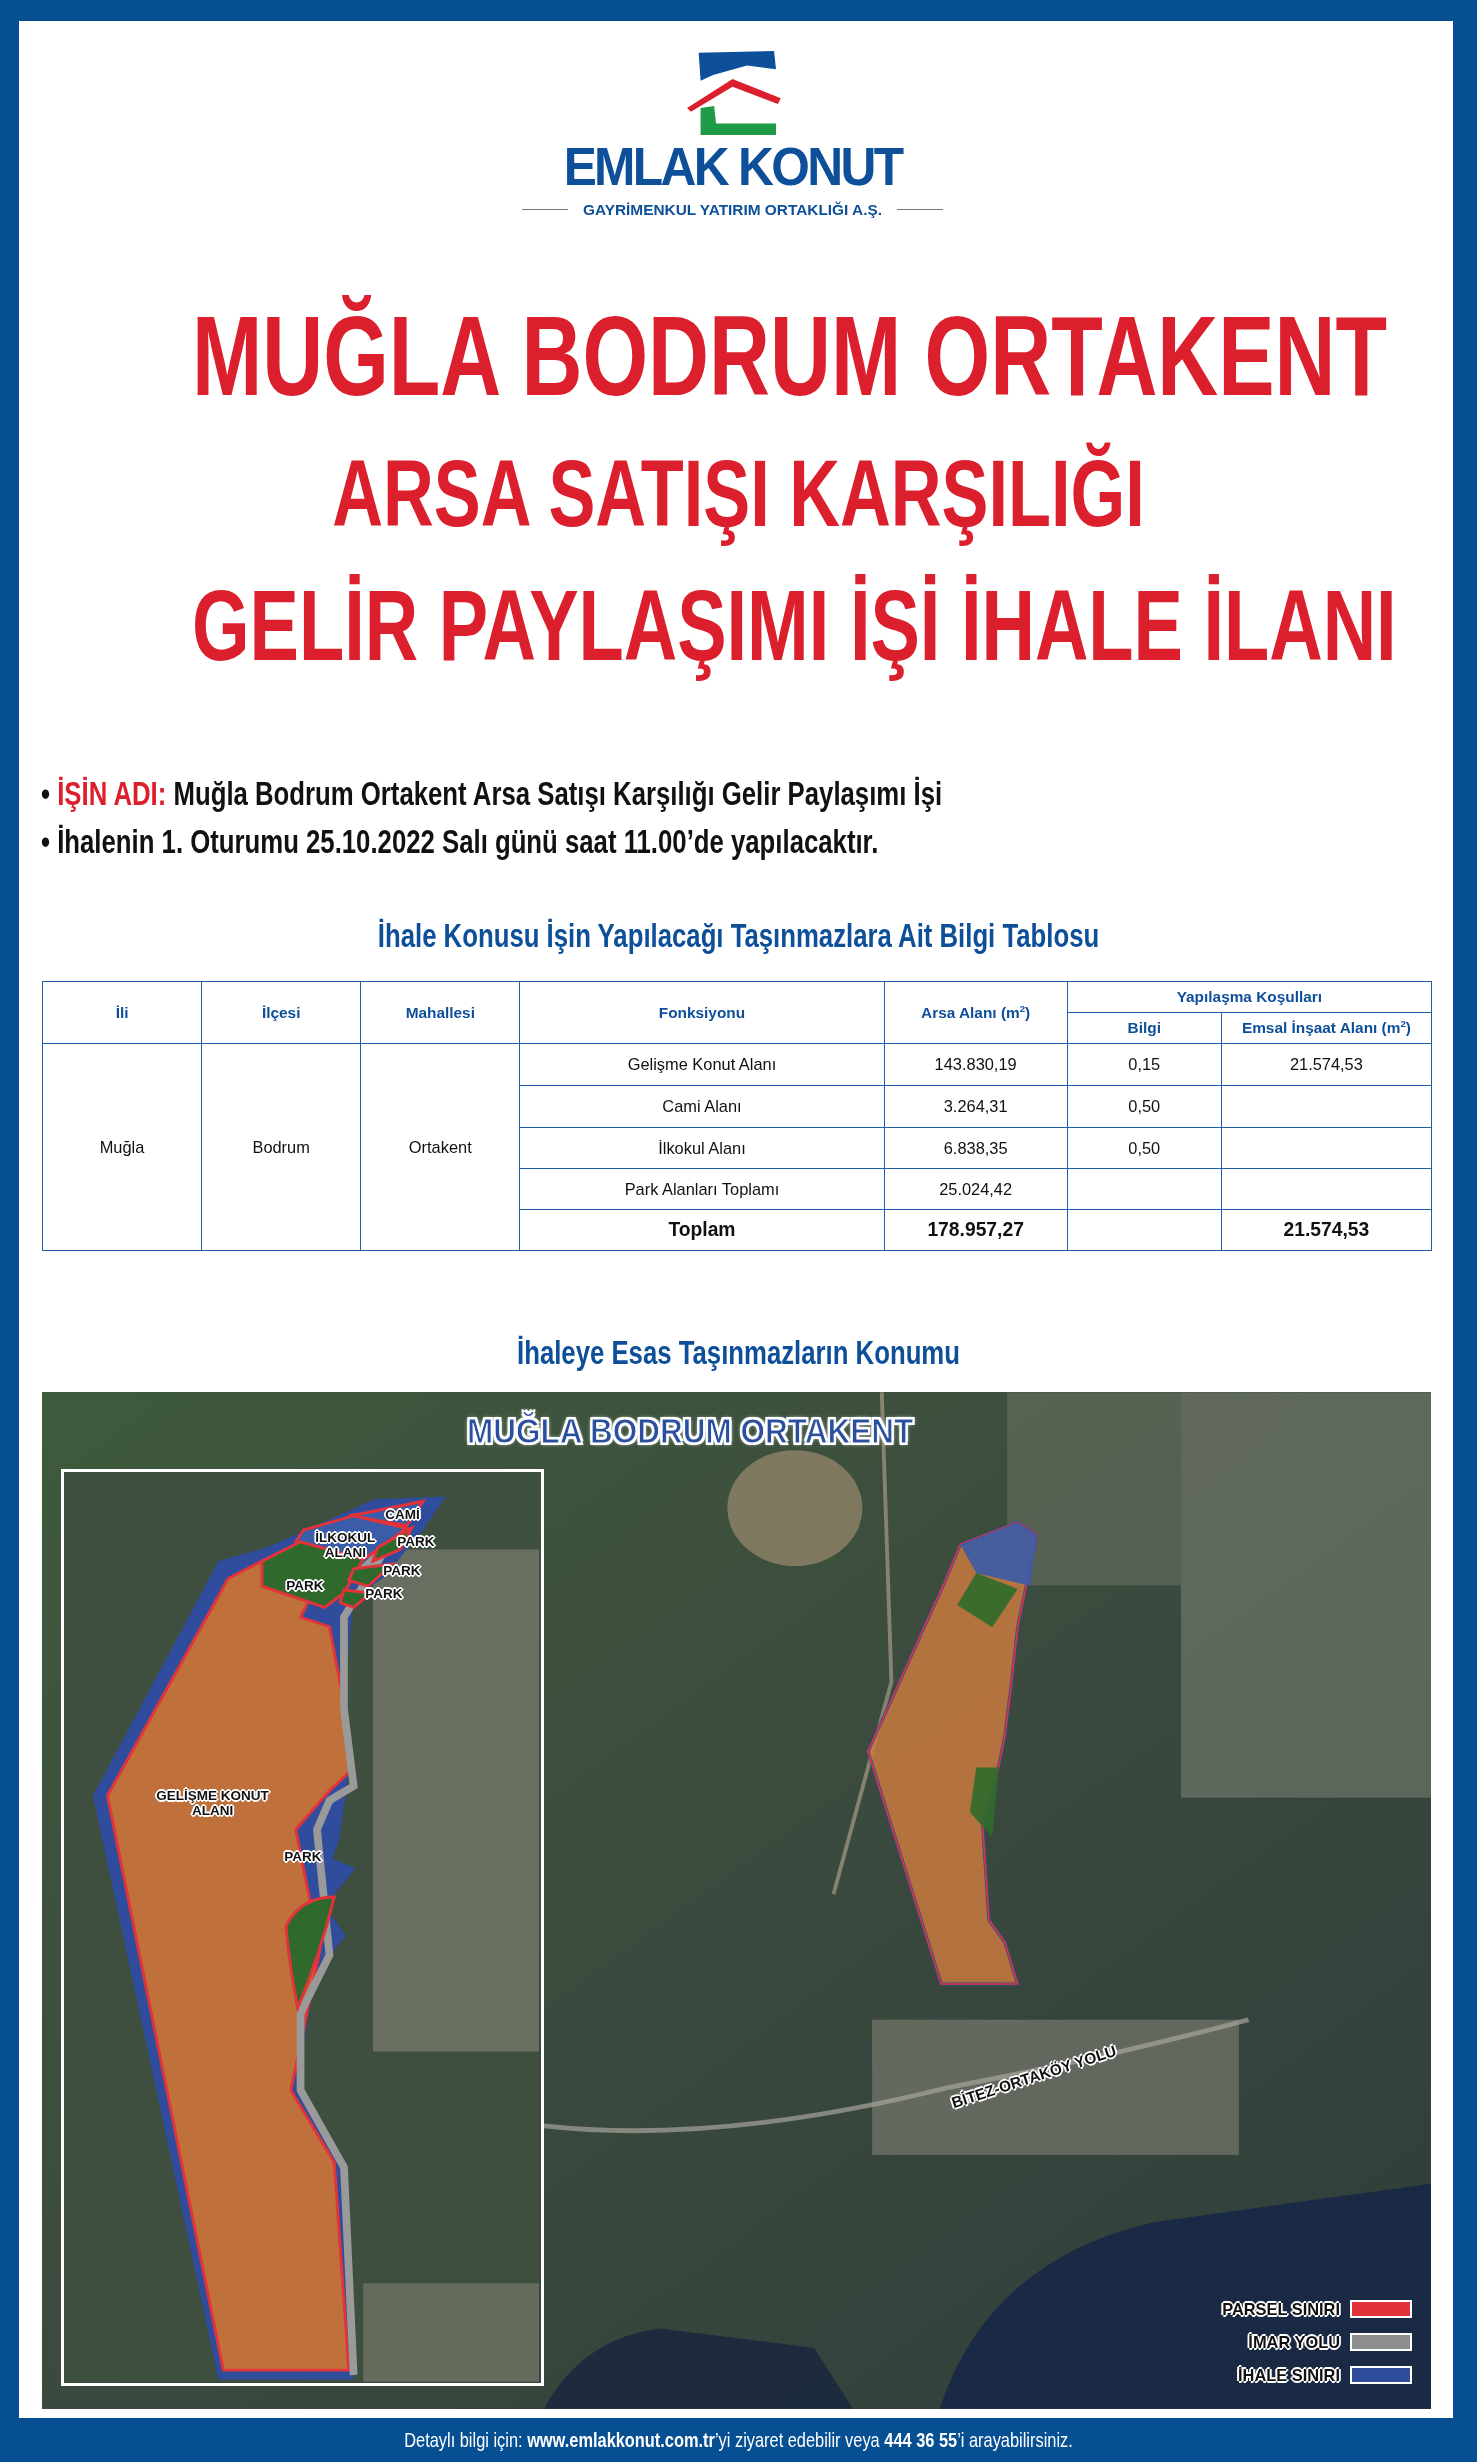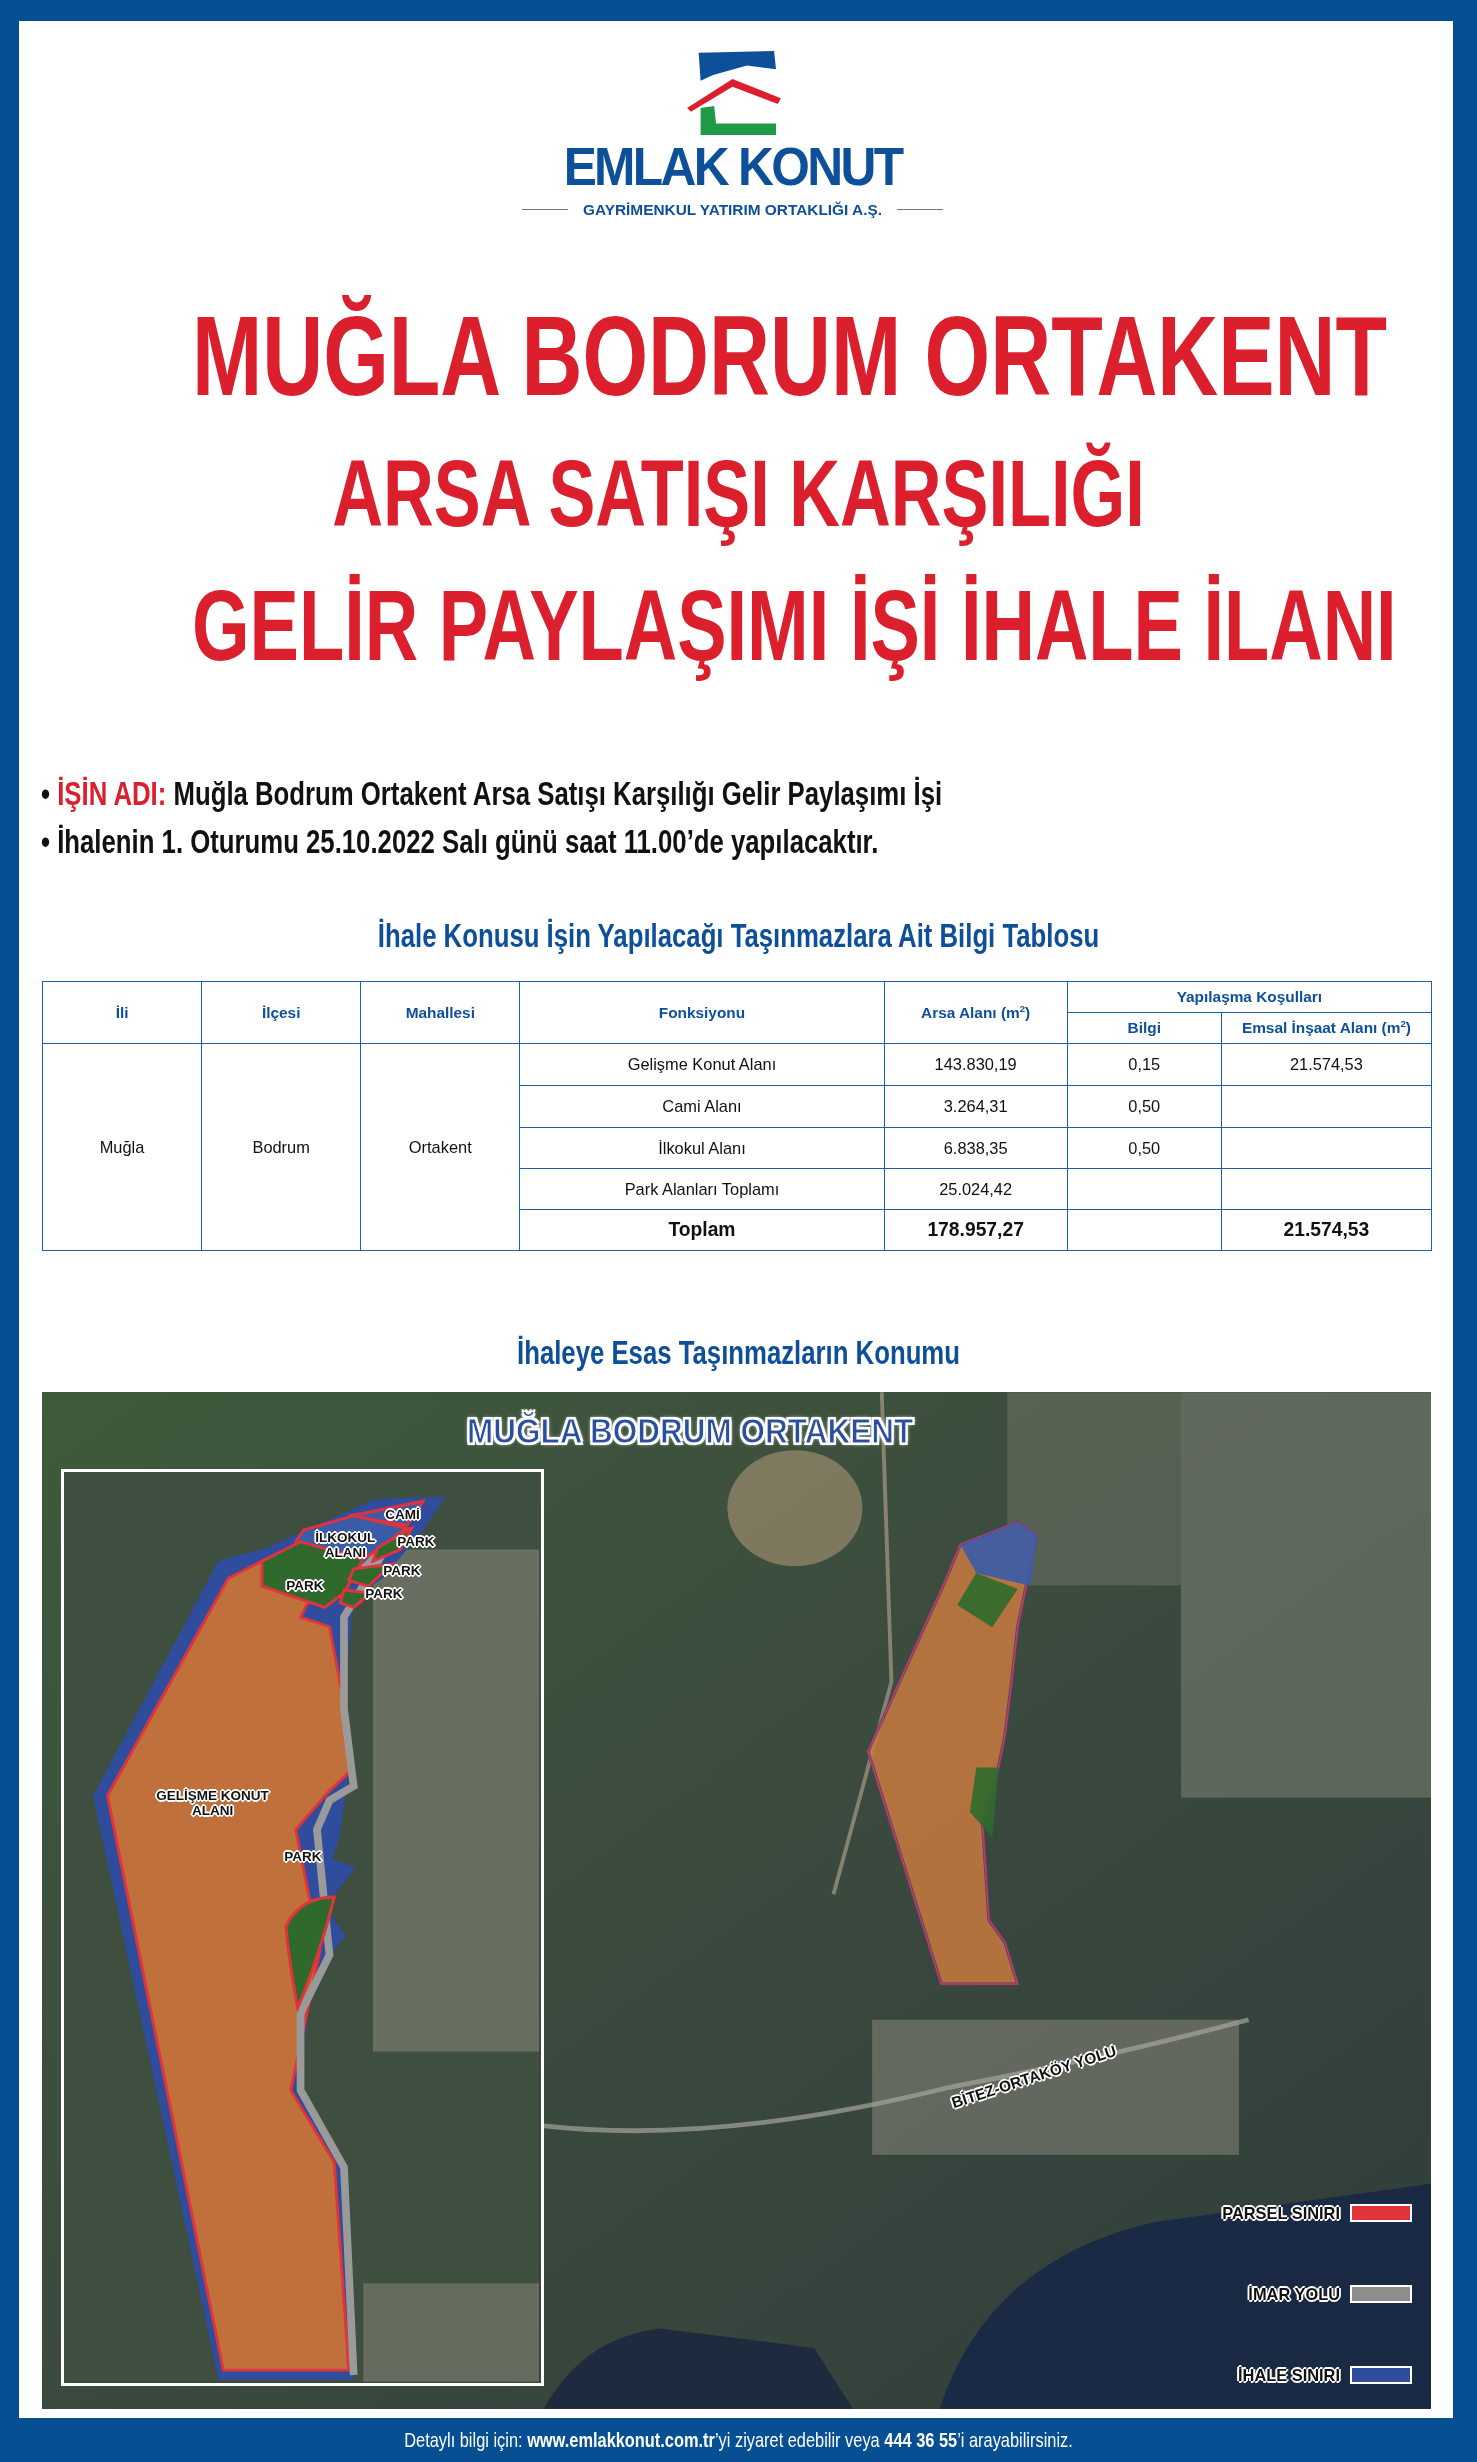--- a/index.html
+++ b/index.html
@@ -21,21 +21,21 @@
   table.info{position:absolute;left:42px;top:981px;width:1390px;border-collapse:collapse;font-size:16.4px;color:#111;}
   table.info td,table.info th{border:1.9px solid #1f5ea8;text-align:center;padding:0;}
   table.info th{color:#0e4f9a;font-weight:700;font-size:15.4px;}
   table.info .tot td{font-weight:700;font-size:19.3px;}
   sup{font-size:9.7px;}
   .map{position:absolute;left:42px;top:1392px;width:1389px;height:1017px;overflow:hidden;background:#3a4a3b;}
   .map-title{position:absolute;left:425px;top:19.3px;font-size:35px;font-weight:700;color:#2a4f9e;-webkit-text-stroke:1px #fff;text-shadow:0 0 3.9px #fff,0 0 5.8px #fff,1.9px 1.9px 0 #fff,-1.9px -1.9px 0 #fff,1.9px -1.9px 0 #fff,-1.9px 1.9px 0 #fff;transform:scaleX(0.9);transform-origin:left;white-space:nowrap;}
   .inset{position:absolute;left:19.3px;top:77px;width:483px;height:917px;border:3.9px solid #fff;box-sizing:border-box;overflow:hidden;}
   .lbl{position:absolute;font-weight:700;color:#111;font-size:13.5px;text-shadow:1.9px 0 0 #fff,-1.9px 0 0 #fff,0 1.9px 0 #fff,0 -1.9px 0 #fff,1px 1px 0 #fff,-1px -1px 0 #fff,1px -1px 0 #fff,-1px 1px 0 #fff;text-align:center;line-height:15.4px;white-space:nowrap;}
   .legend{position:absolute;right:19.3px;bottom:17.4px;width:222px;}
-  .leg-row{display:flex;align-items:center;justify-content:flex-end;gap:9.7px;height:33px;margin-top:48px;}
+  .leg-row{display:flex;align-items:center;justify-content:flex-end;gap:9.7px;height:33px;}
   .leg-row span{font-weight:700;color:#111;font-size:16.4px;text-shadow:1.9px 0 0 #fff,-1.9px 0 0 #fff,0 1.9px 0 #fff,0 -1.9px 0 #fff,1px 1px 0 #fff,-1px -1px 0 #fff;white-space:nowrap;}
   .leg-row i{display:inline-block;width:62px;height:17.4px;border:2.9px solid #fff;box-sizing:border-box;}
   .road{position:absolute;left:906px;top:676px;transform:rotate(-18deg);font-weight:700;font-size:15.4px;color:#111;text-shadow:1.9px 0 0 #fff,-1.9px 0 0 #fff,0 1.9px 0 #fff,0 -1.9px 0 #fff,1px 1px 0 #fff,-1px -1px 0 #fff;white-space:nowrap;}
   .footer{position:absolute;left:0;right:0;top:2428px;text-align:center;color:#fff;font-size:21px;transform:scaleX(0.78);white-space:nowrap;}
   .footer b{font-weight:700;}
 </style>
 </head>
 <body>
 
 <div class="panel"></div>

